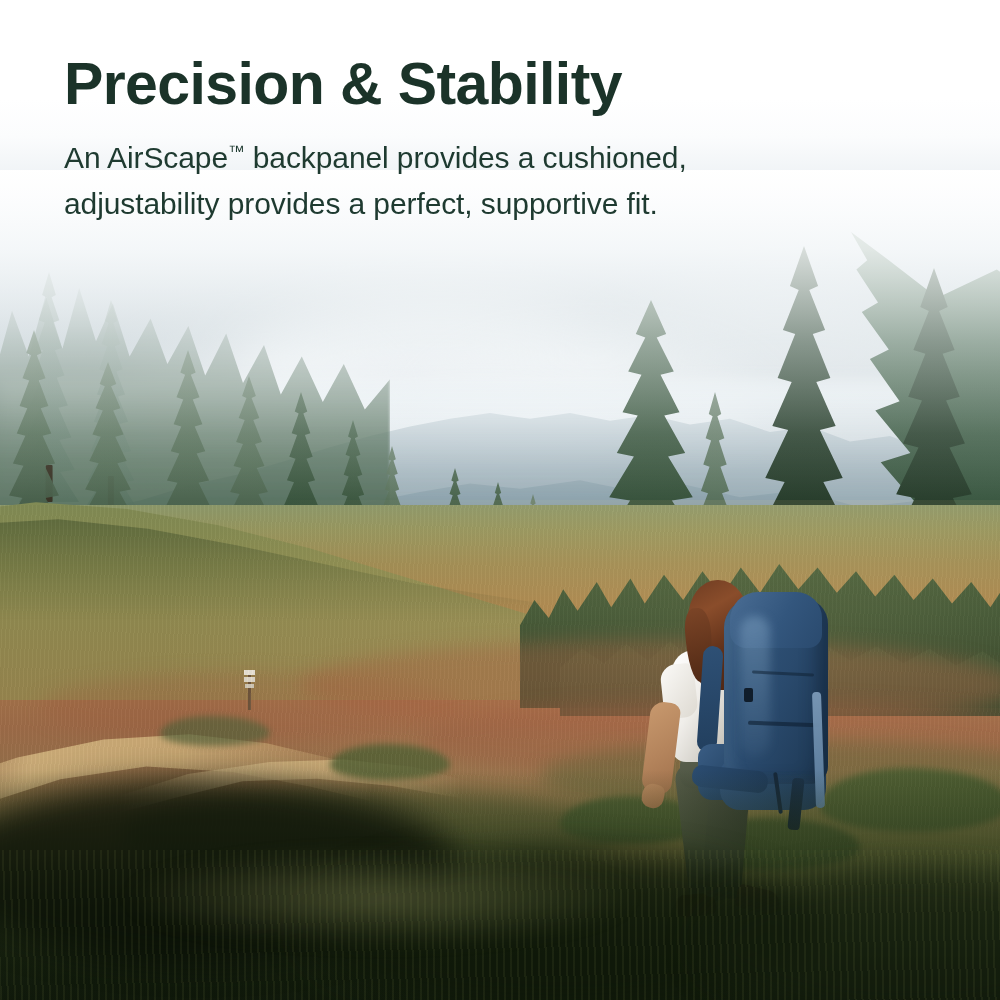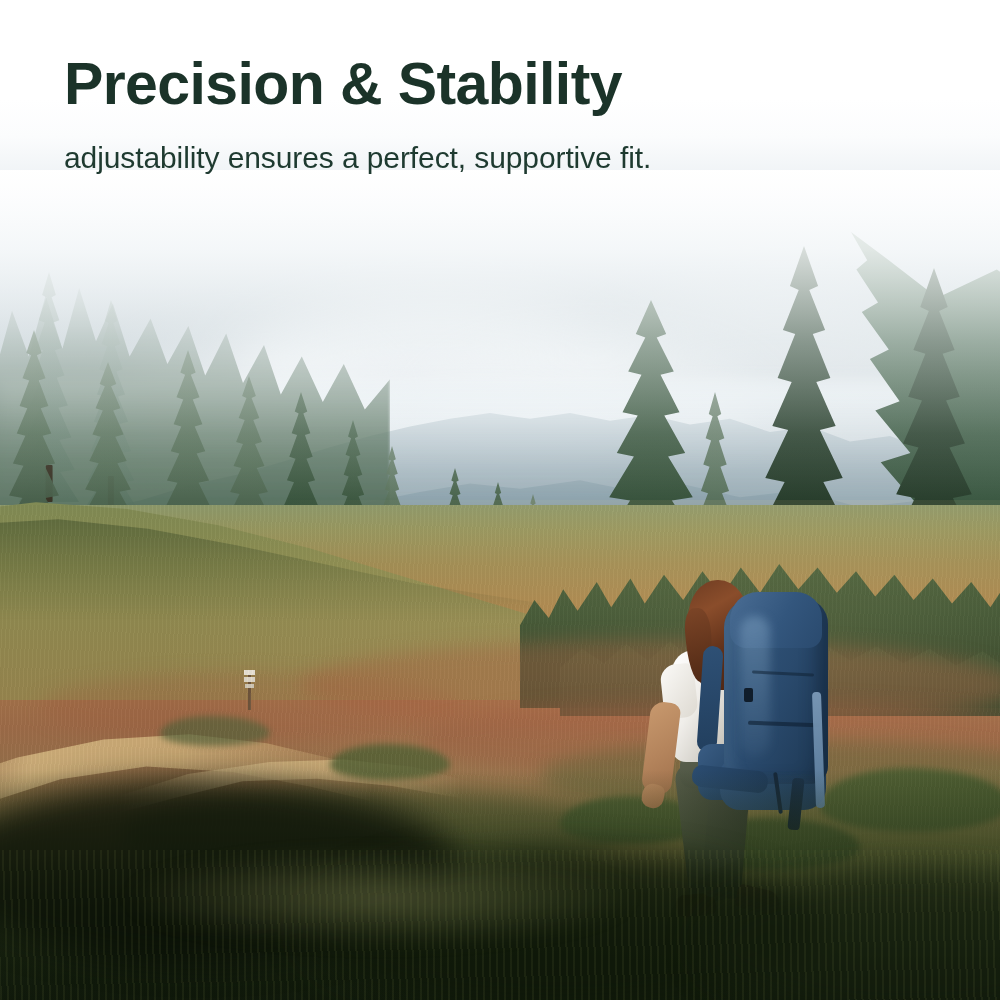--- a/index.html
+++ b/index.html
@@ -538,17 +538,18 @@
       <span class="fggrass"></span>
     </div>
 
     <div class="mistveil"></div>
   </div>
 
   <div class="textblock">
     <h1 class="headline" style="color: rgb(27, 51, 41);">Precision &amp; Stability</h1>
 
     <p class="subcopy" style="color: rgb(30, 58, 48);">
-      <span class="subline">adjustability ensures a perfect, supportive fit.</span>
+      <span class="subline"><span>An AirScape</span><span class="tm">™</span><span> backpanel provides a cushioned,</span></span>
+      <span class="subline">adjustability provides a perfect, supportive fit.</span>
     </p>
   </div>
 
 </div>
 
 </body></html>

